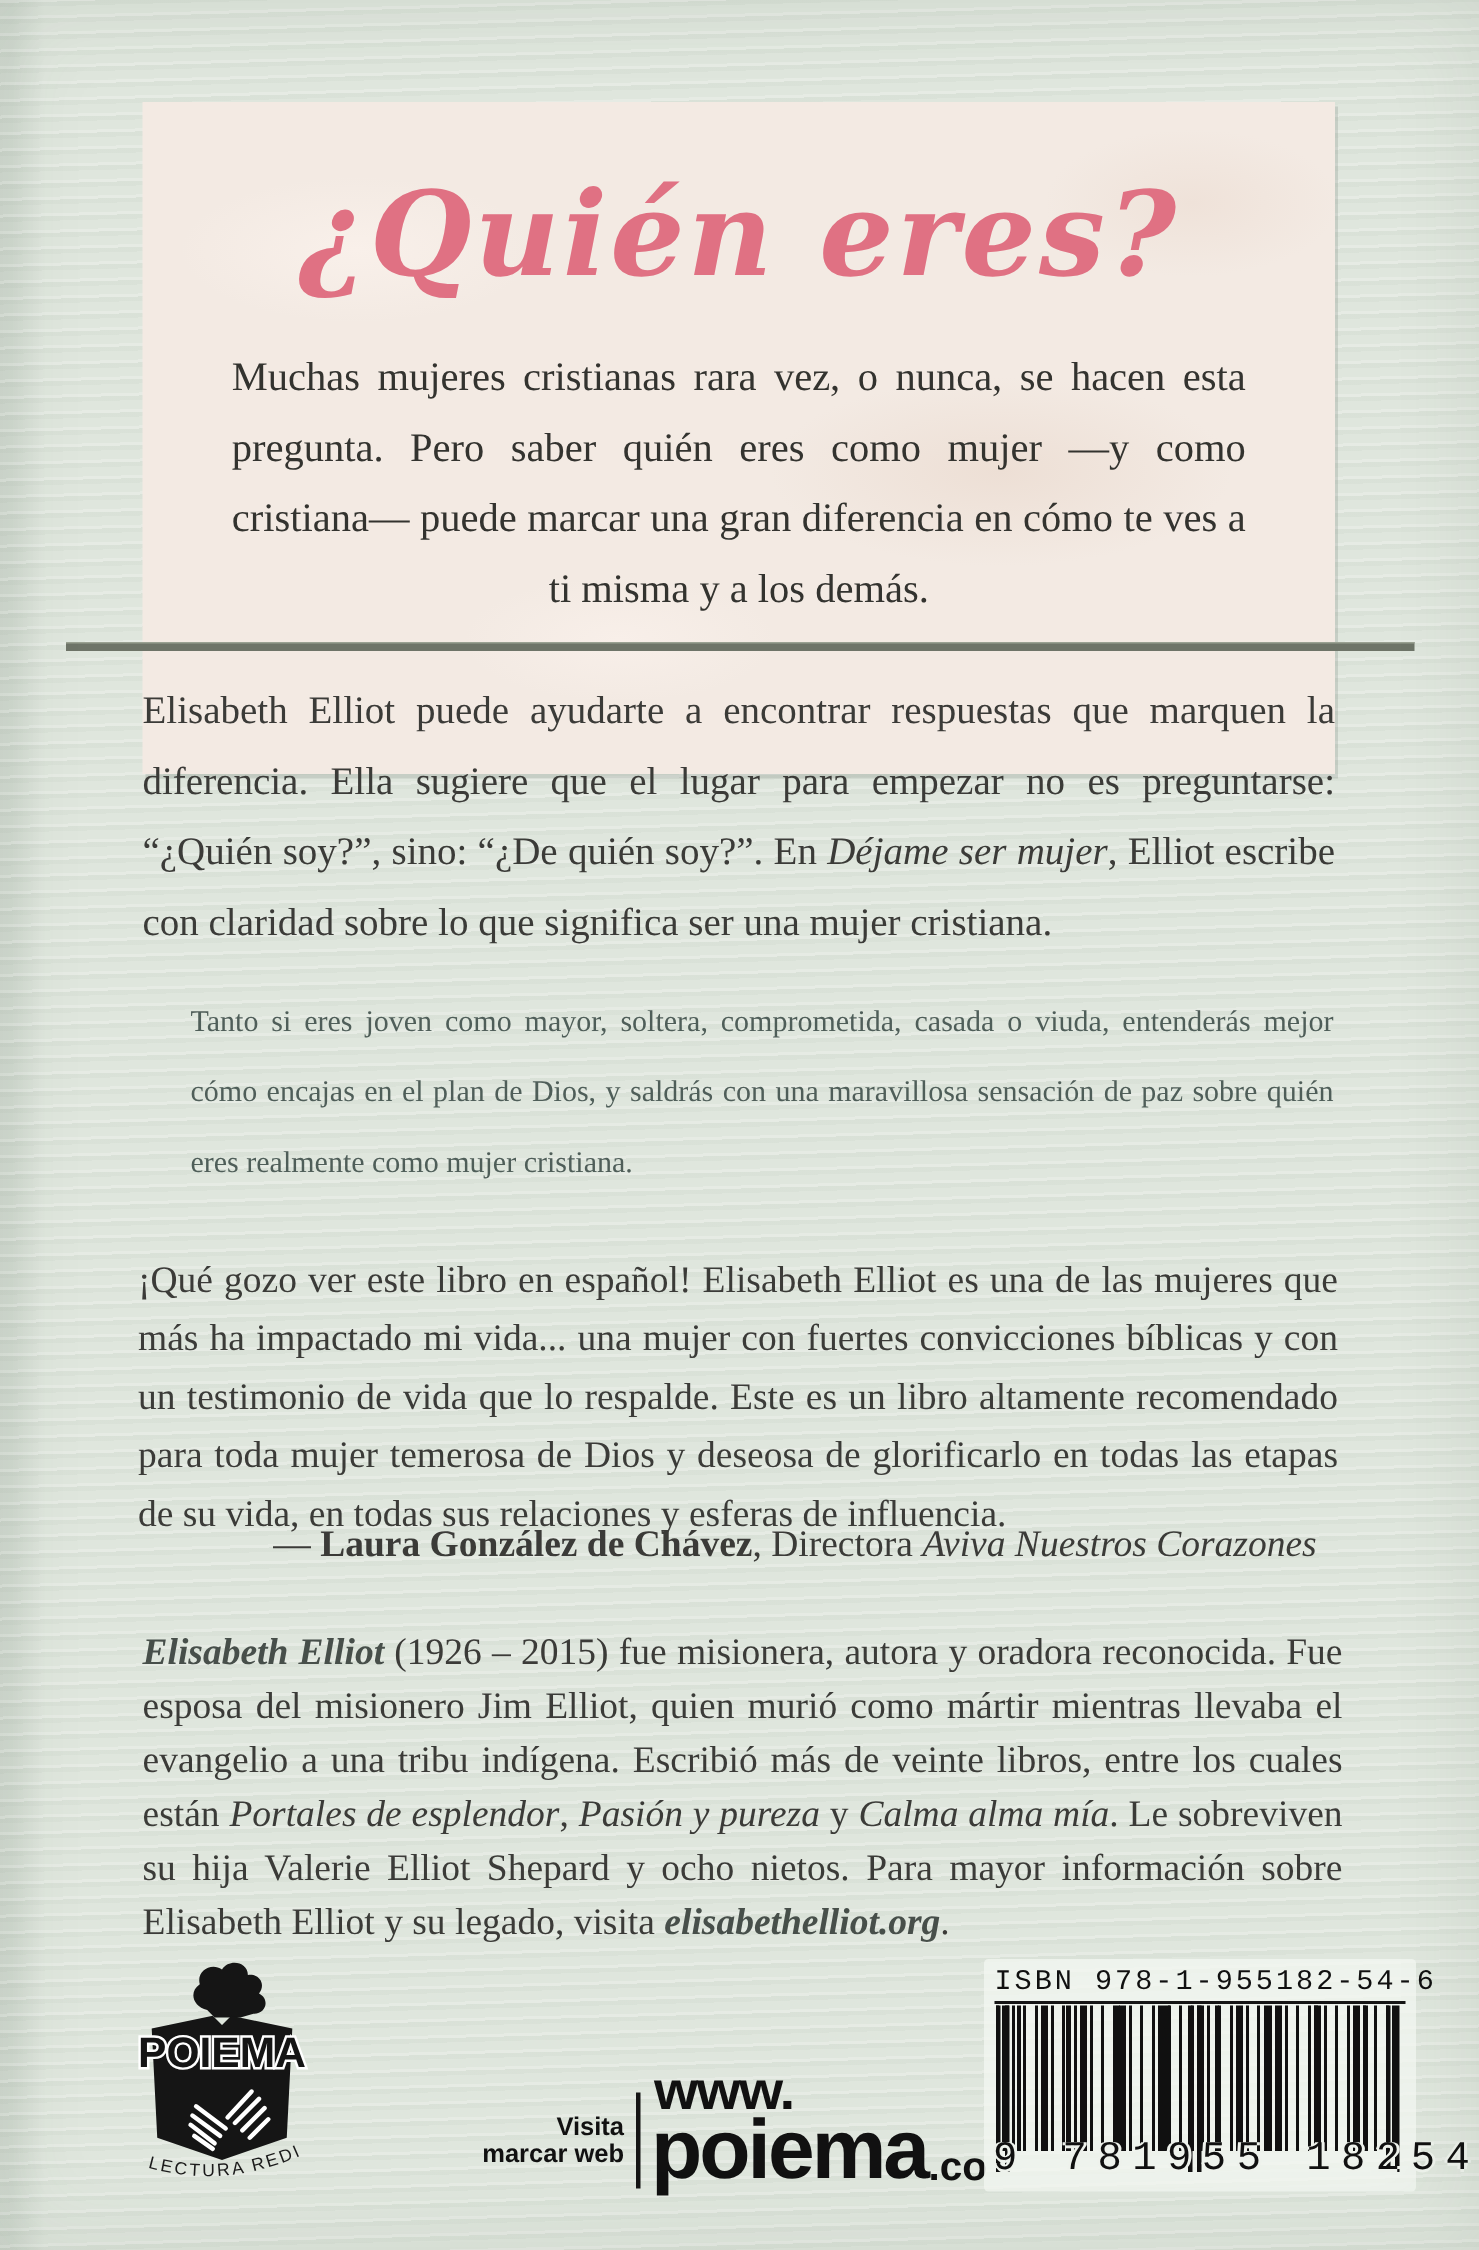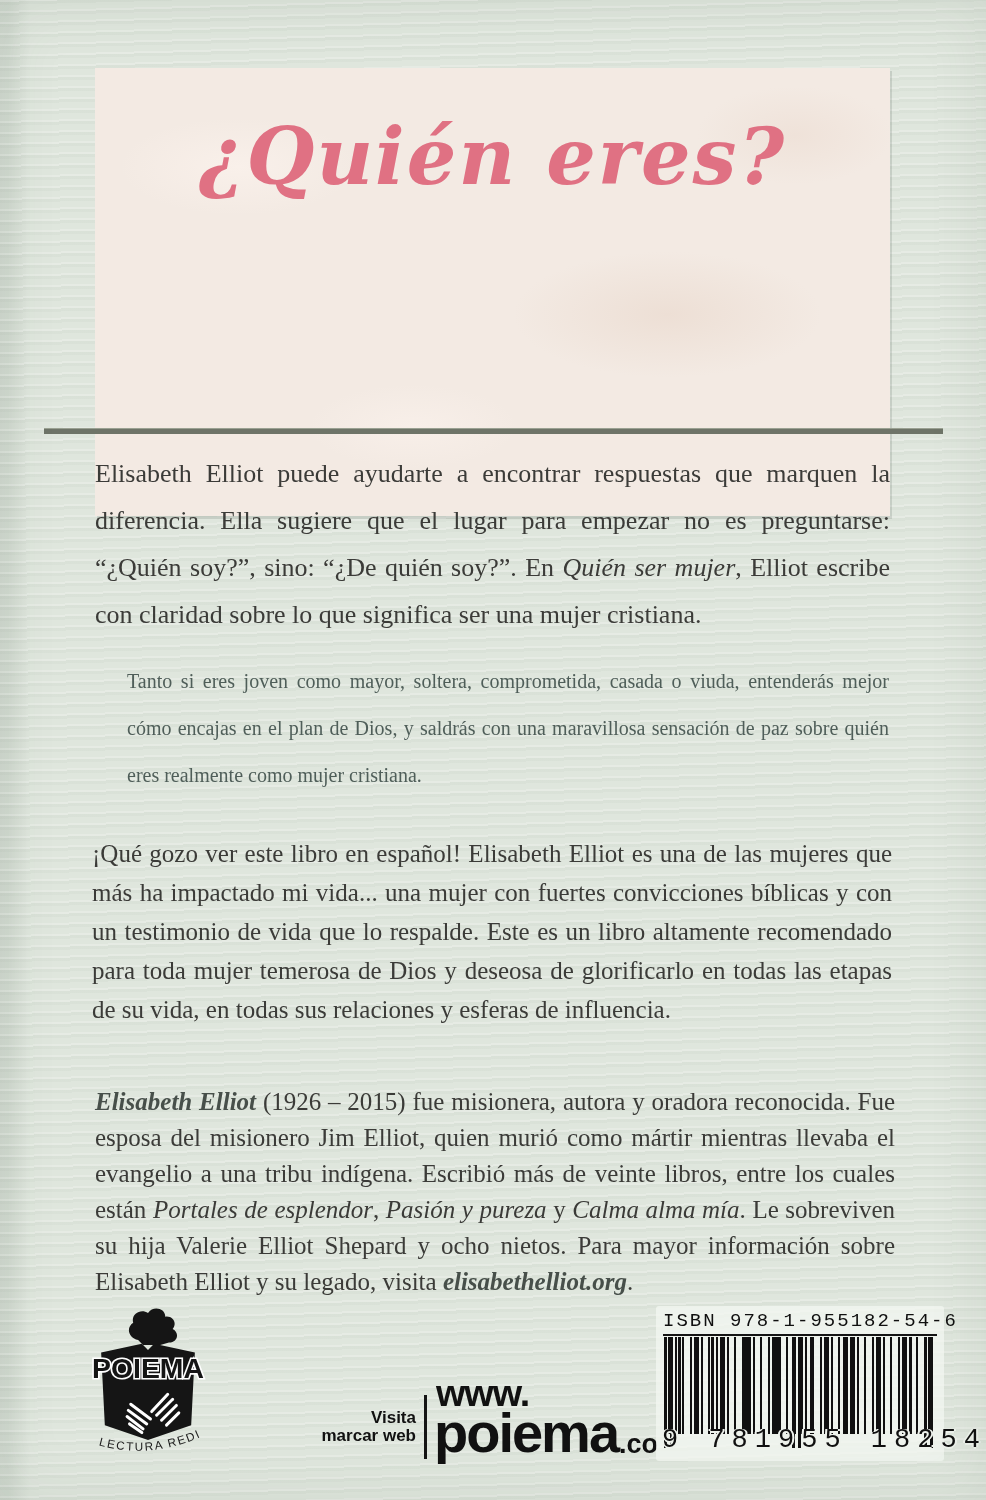--- a/index.html
+++ b/index.html
@@ -128,29 +128,31 @@
     position:relative;
   }
 </style>
 </head>
 <body>
 
 <div class="cover">
 
   <div class="panel">
     <div class="panel-title">¿Quién eres?</div>
+    <p class="panel-para">Muchas mujeres cristianas rara vez, o nunca, se hacen esta pregunta. Pero saber quién eres como mujer —y como cristiana— puede marcar una gran diferencia en cómo te ves a ti misma y a los demás.</p>
   </div>
 
   <div class="divider"></div>
 
-  <p class="intro"><span>Elisabeth Elliot puede ayudarte a encontrar respuestas que marquen la diferencia. Ella sugiere que el lugar para empezar no es preguntarse: “¿Quién soy?”, sino: “¿De quién soy?”. En </span><span class="i">Quién ser mujer</span><span>, Elliot escribe con claridad sobre lo que significa ser una mujer cristiana.</span></p>
+  <p class="intro"><span>Elisabeth Elliot puede ayudarte a encontrar respuestas que marquen la diferencia. Ella sugiere que el lugar para empezar no es preguntarse: “¿Quién soy?”, sino: “¿De quién soy?”. En </span><span class="i">Déjame ser mujer</span><span>, Elliot escribe con claridad sobre lo que significa ser una mujer cristiana.</span></p>
 
   <p class="highlight">Tanto si eres joven como mayor, soltera, comprometida, casada o viuda, entenderás mejor cómo encajas en el plan de Dios, y saldrás con una maravillosa sensación de paz sobre quién eres realmente como mujer cristiana.</p>
 
   <p class="testimonial">¡Qué gozo ver este libro en español! Elisabeth Elliot es una de las mujeres que más ha impactado mi vida... una mujer con fuertes convicciones bíblicas y con un testimonio de vida que lo respalde. Este es un libro altamente recomendado para toda mujer temerosa de Dios y deseosa de glorificarlo en todas las etapas de su vida, en todas sus relaciones y esferas de influencia.</p>
+  <p class="attribution"><span>— </span><span class="b">Laura González de Chávez</span><span>, Directora </span><span class="i">Aviva Nuestros Corazones</span></p>
 
   <p class="bio"><span class="b">Elisabeth Elliot</span><span> (1926 – 2015) fue misionera, autora y oradora reconocida. Fue esposa del misionero Jim Elliot, quien murió como mártir mientras llevaba el evangelio a una tribu indígena. Escribió más de veinte libros, entre los cuales están </span><span class="i">Portales de esplendor</span><span>, </span><span class="i">Pasión y pureza</span><span> y </span><span class="i">Calma alma mía</span><span>. Le sobreviven su hija Valerie Elliot Shepard y ocho nietos. Para mayor información sobre Elisabeth Elliot y su legado, visita </span><span class="b">elisabethelliot.org</span><span>.</span></p>
 
   <div class="publisher-logo">
     <svg width="124" height="148" viewBox="0 0 100 120">
 
       <path d="M42,26 C34,24 32,16 38,12 C36,5 44,0 50,4 C54,-2 64,0 64,7
                C70,6 74,12 70,17 C76,20 74,28 67,28 L60,30 L46,30 Z" fill="#151515"></path>
 
       <path d="M12,36 L45,29 L50,34 L55,29 L88,36 L85,95 L50,107 L15,95 Z" fill="#151515"></path>

